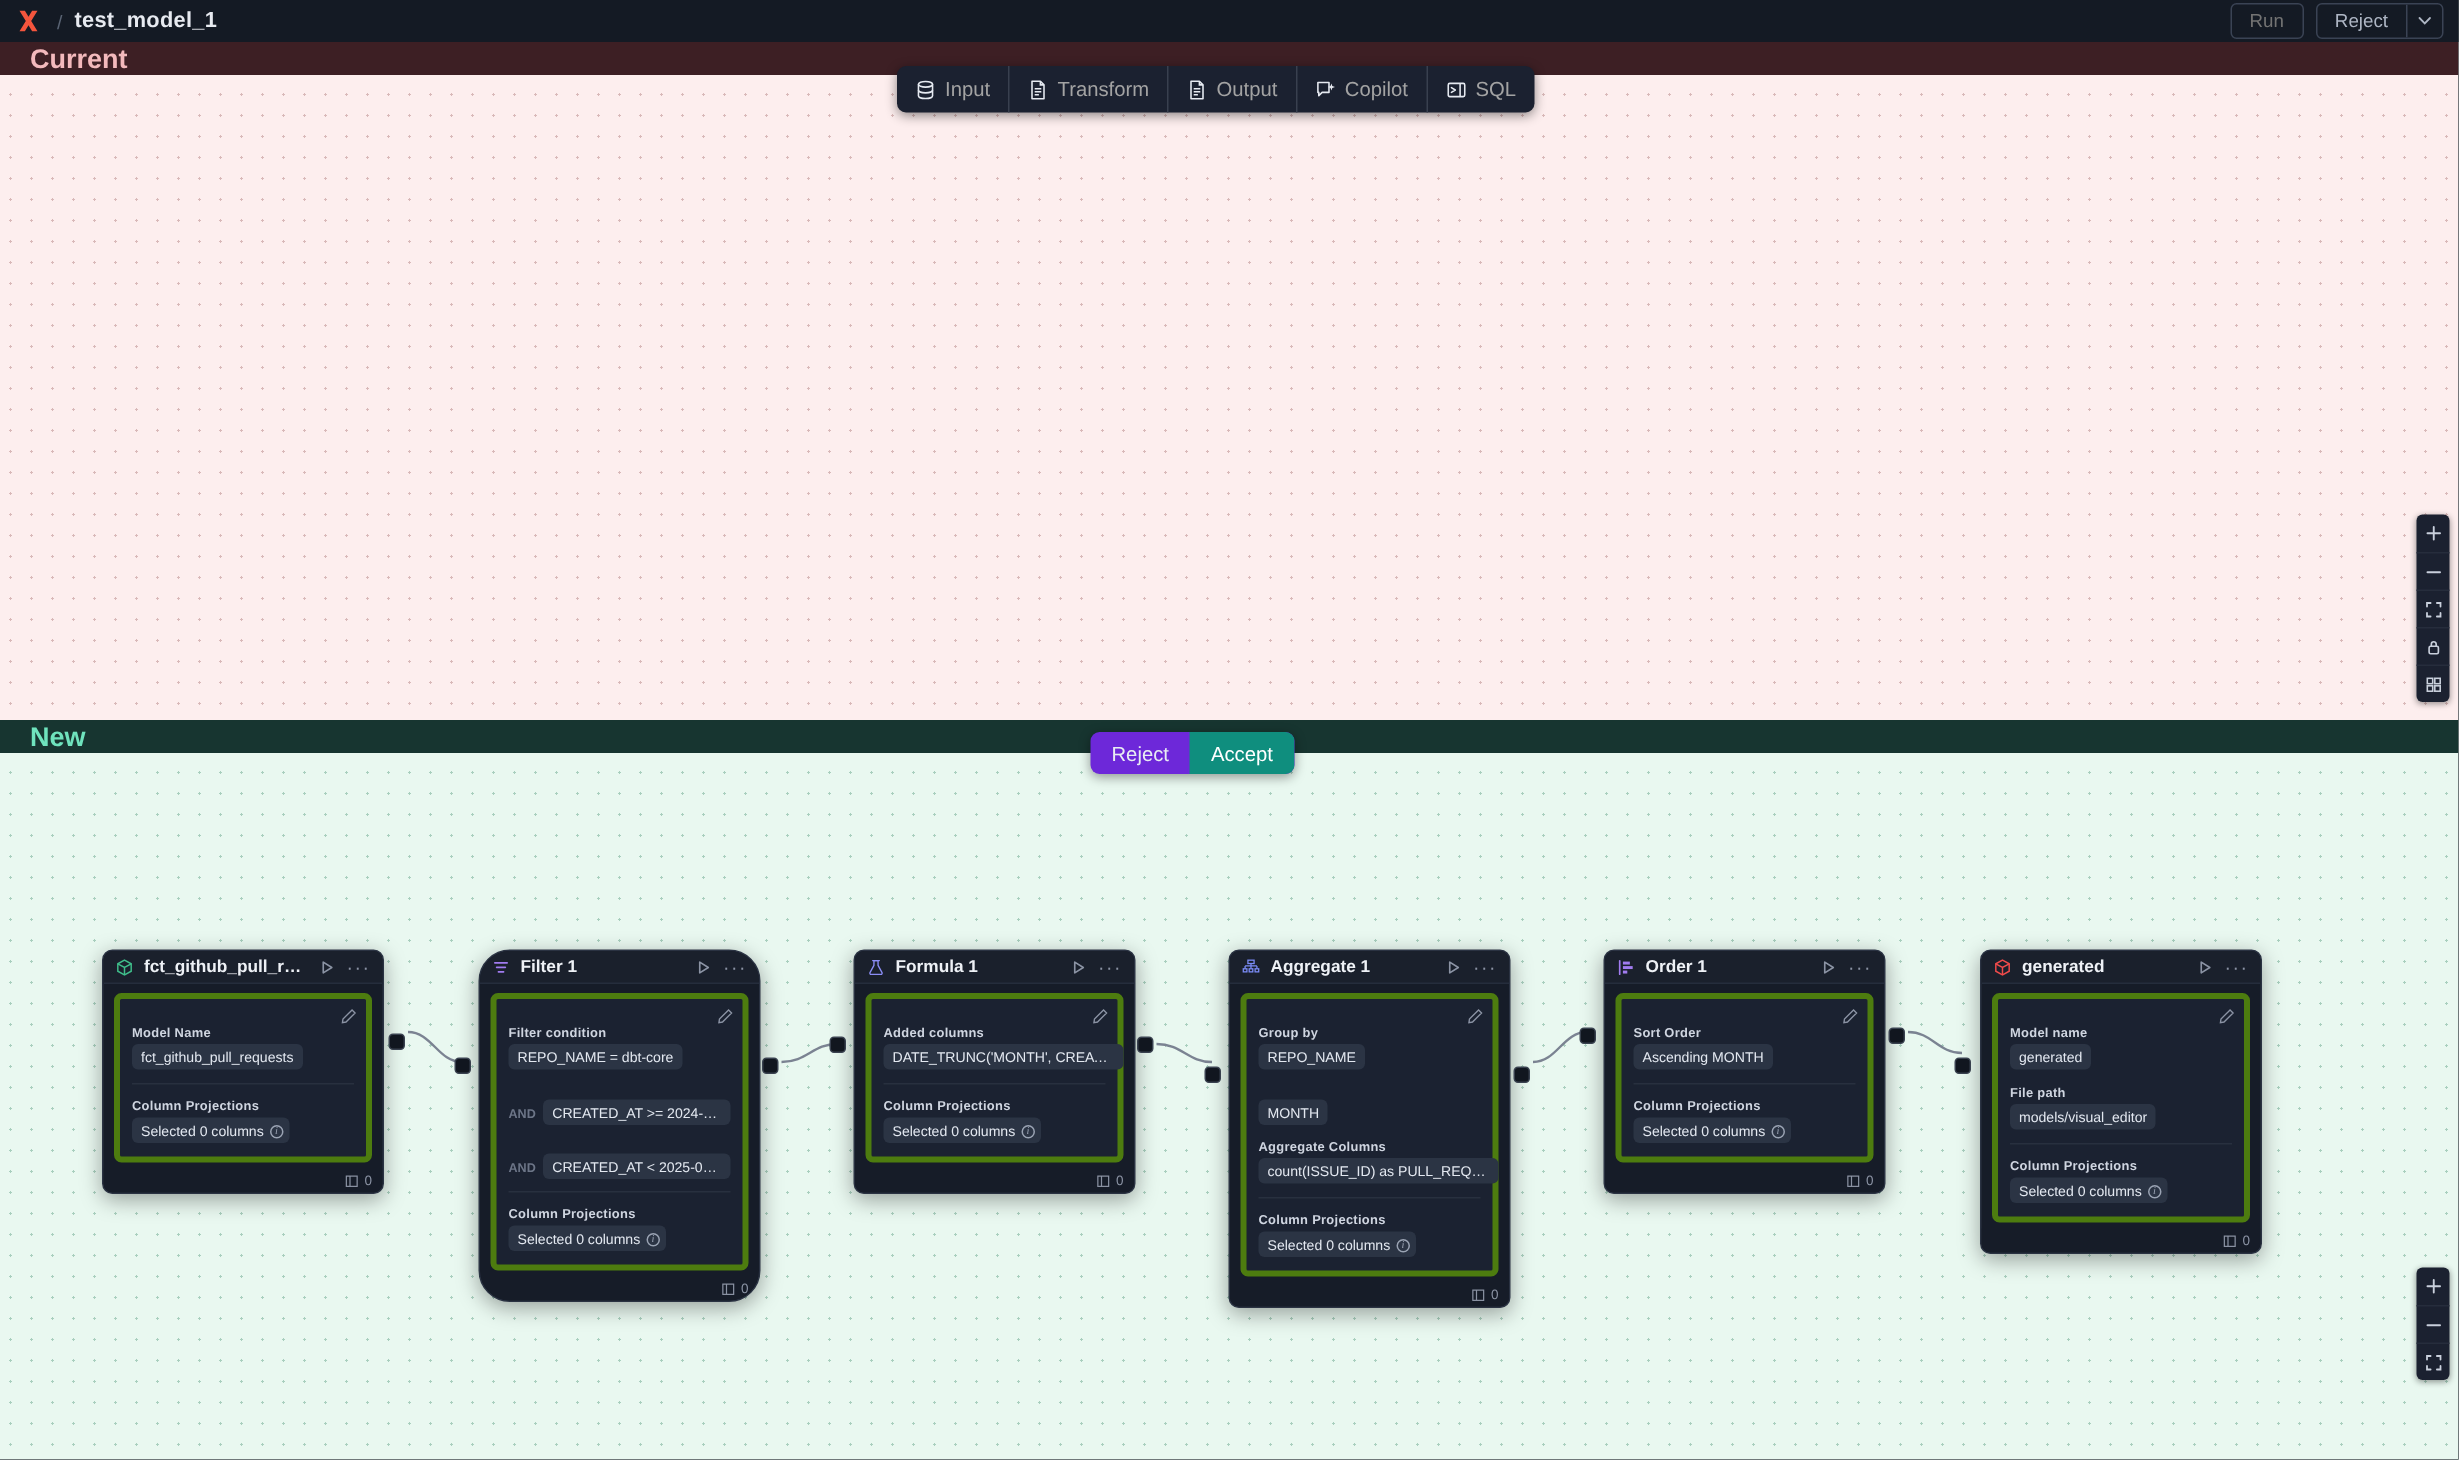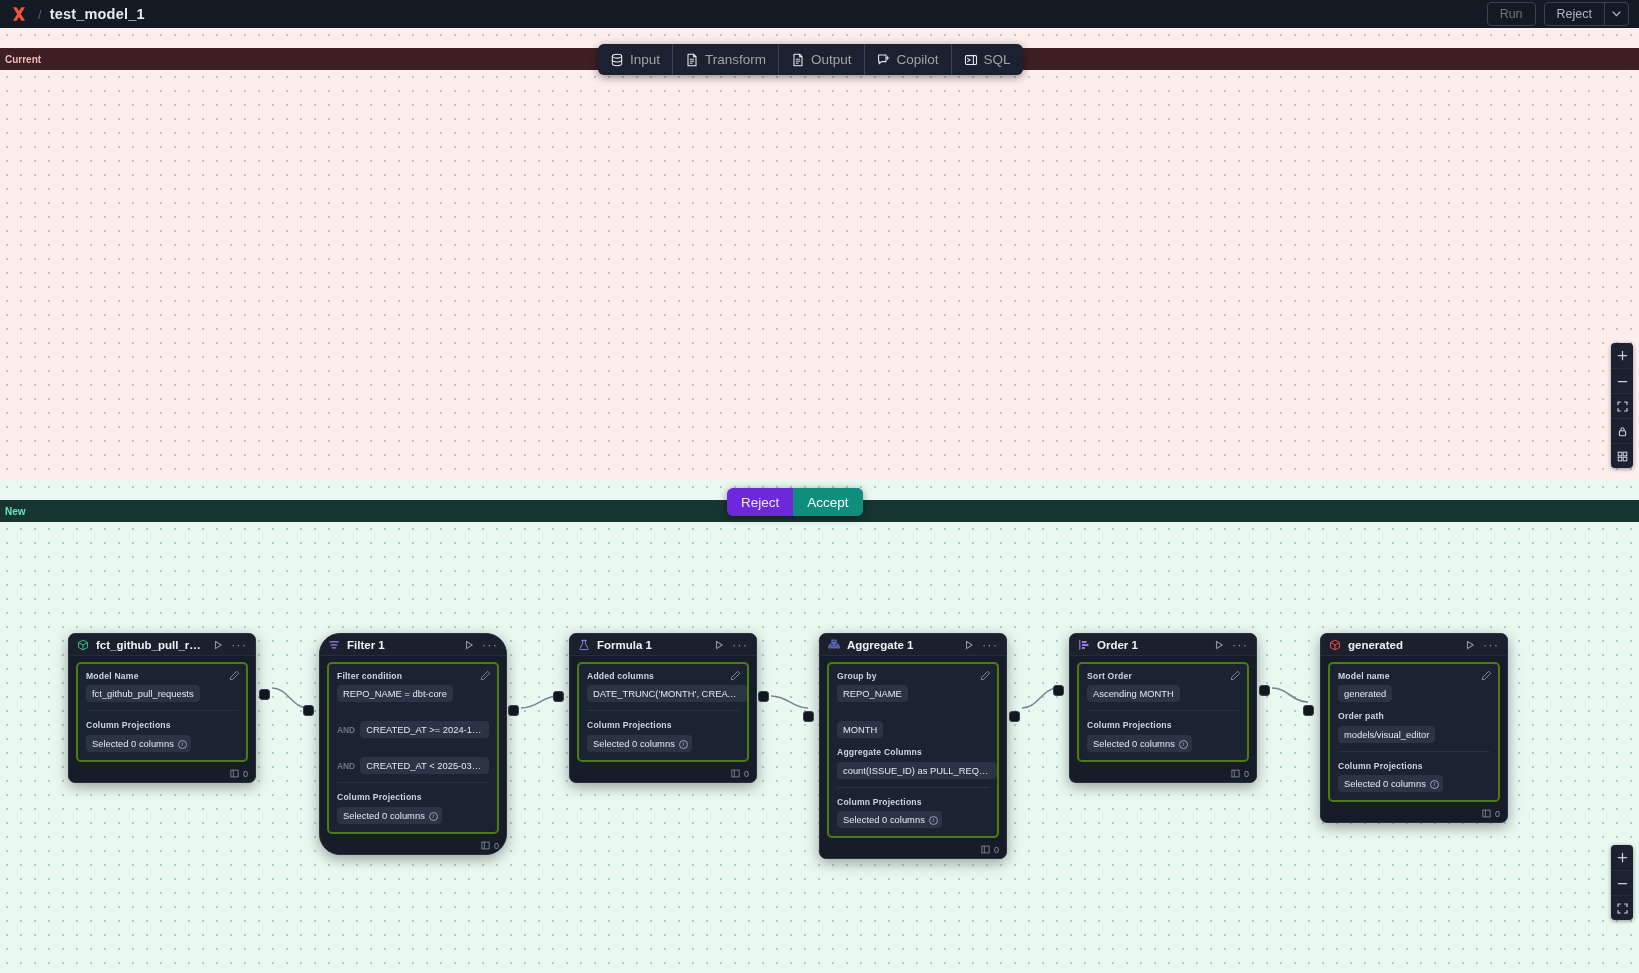--- a/index.html
+++ b/index.html
@@ -35,22 +35,22 @@
   .pane { position: absolute; left: 0; width: 1639px; overflow: hidden; }
   .pane-current { top: 28px; height: 452px; background: #fdeeee;
      background-image: radial-gradient(#d9b9b9 0.9px, transparent 0.9px);
      background-size: 14px 14px; }
   .pane-new { top: 480px; height: 493px; background: #e9f8f0;
      background-image: radial-gradient(#a9cfbe 0.9px, transparent 0.9px);
      background-size: 14px 14px; }
 
   .pane-label {
     position: absolute; left: 0; top: 0; width: 1639px; height: 22px;
-    display: flex; align-items: center; padding-left: 5px;
-    font-size: 10px; font-weight: bold; z-index: 20; margin-top: 20px;
+    display: flex; align-items: center; padding-left: 20px;
+    font-size: 18px; font-weight: bold; z-index: 20;
   }
   .label-current { background: #3d1f24; color: #f3b9bc; }
   .label-new { background: #173530; color: #6fe3bd; }
 
   
   .toolbar {
     position: absolute; top: 44px; left: 598px; height: 31px;
     background: #1b2130; border-radius: 6px; display: flex; align-items: stretch;
     z-index: 50; box-shadow: 0 2px 8px rgba(0,0,0,.45);
   }
@@ -98,22 +98,22 @@
     display: flex; align-items: center; gap: 7px; height: 22px;
     padding: 0 8px; background: #1a202c; border-bottom: 1px solid #252d3c;
   }
   .node-head .title { color: #eef1f6; font-size: 11.5px; font-weight: bold; flex: 1 1 auto;
       white-space: nowrap; overflow: hidden; text-overflow: ellipsis; }
   .head-ico { width: 12px; height: 12px; flex: 0 0 auto; display: block; }
   .head-act { width: 12px; height: 12px; flex: 0 0 auto; display: block; cursor: pointer; }
   .dots { color: #8b93a4; font-size: 13px; line-height: 10px; cursor: pointer; letter-spacing:1px;}
 
   .node-body { padding: 6px 7px 4px 7px; }
-  .panel { background: #1b2231; border: 2px solid #4d7c0f; border-radius: 5px;
-           padding: 7px 8px 8px 8px; position: relative; }
+  .panel { background: #1b2231; border: 4px solid #4d7c0f; border-radius: 5px;
+           padding: 17px 8px 8px 8px; position: relative; }
   .sec-label { color: #cfd5e0; font-size: 8.6px; font-weight: bold; margin-bottom: 3px; letter-spacing:.2px;}
   .sec-label.mt { margin-top: 9px; }
   .pill {
     display: inline-block; background: #2b3444; color: #e3e8f0;
     border-radius: 4px; padding: 2px 6px; font-size: 9.4px; line-height: 13px;
     max-width: 100%; white-space: nowrap; overflow: hidden; text-overflow: ellipsis;
     vertical-align: middle;
   }
   .pill-row { display: flex; align-items: center; gap: 5px; margin-top: 19px; }
   .andword { color: #6c7587; font-size: 8.4px; font-weight: bold; flex: 0 0 auto; }
@@ -384,21 +384,21 @@
             </svg>
           <span class="dots">···</span>
         </div>
         <div class="node-body">
           <div class="panel">
             <svg class="pencil" viewBox="0 0 12 12">
                 <path d="M8.4 1.4 L10.6 3.6 L4 10.2 L1.4 10.6 L1.8 8 Z" fill="none" stroke="#8b93a4" stroke-width="1"></path>
               </svg>
             <div class="sec-label">Model name</div>
             <span class="pill">generated</span>
-            <div class="sec-label mt">Order path</div>
+            <div class="sec-label mt">File path</div>
             <span class="pill">models/visual_editor</span>
             <div class="divider"></div>
             <div class="sec-label mt">Column Projections</div>
             <span class="pill has-info"><span>Selected 0 columns</span><i class="info-i">i</i></span>
           </div>
         </div>
         <div class="node-foot">
           <svg class="foot-ico" viewBox="0 0 10 10">
               <rect x="1" y="1.2" width="8" height="7.6" fill="none" stroke="#8b93a4" stroke-width=".9"></rect>
               <path d="M3.7 1.2 L3.7 8.8" stroke="#8b93a4" stroke-width=".9"></path>

